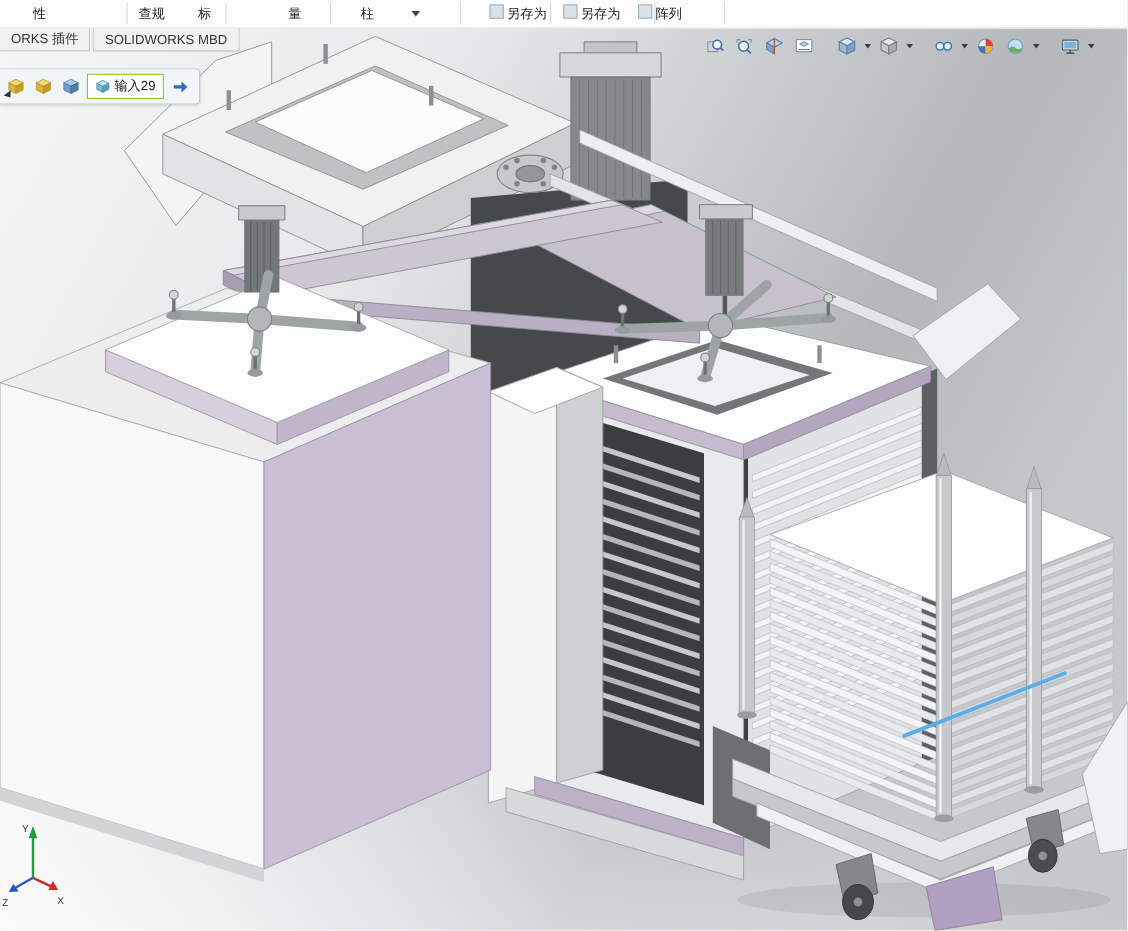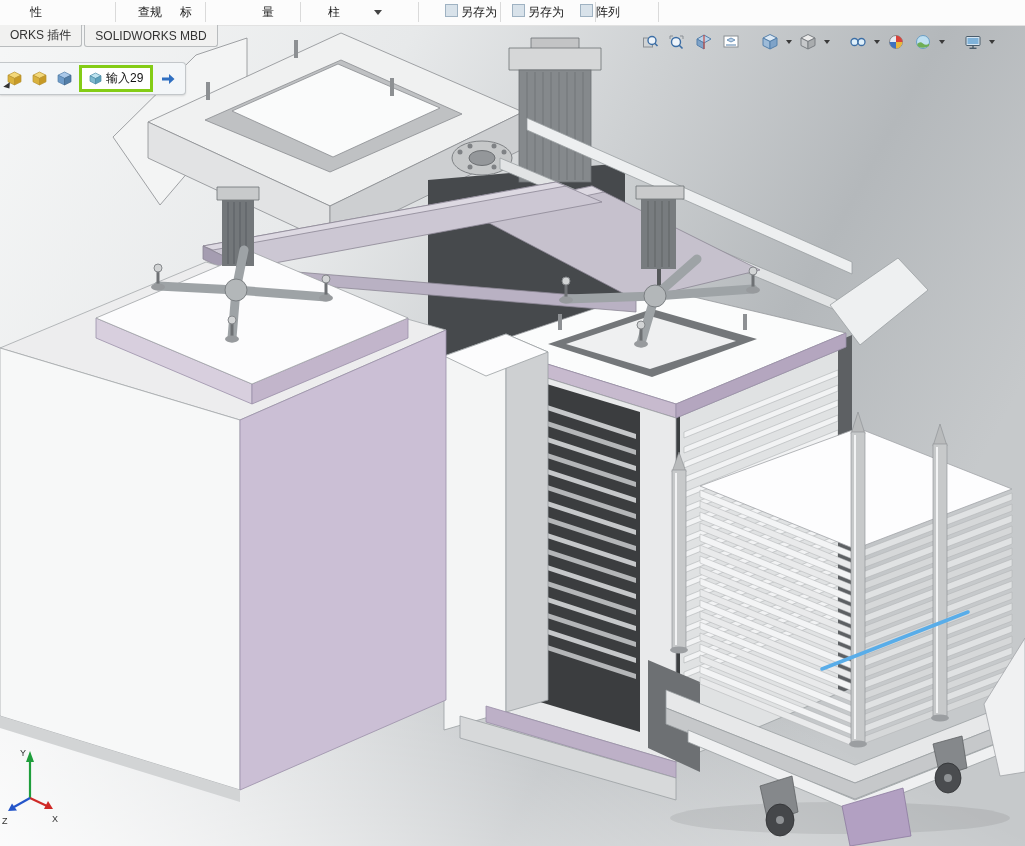--- a/index.html
+++ b/index.html
@@ -34,21 +34,21 @@
           border-top:4px solid #3a3a3a;margin:0 1px;}
   .hgap{width:9px;}
 
   
   .breadcrumb{position:absolute;top:62px;left:0;z-index:6;display:flex;align-items:center;gap:5px;
           background:#f3f6f8;border:1px solid #c3c7ca;border-left:none;border-radius:0 4px 4px 0;
           padding:3px 7px 3px 4px;height:25px;box-shadow:0 1px 2px rgba(0,0,0,.12);}
   .bicon{width:20px;height:20px;display:flex;align-items:center;justify-content:center;position:relative;}
   .bicon .sub{position:absolute;left:0;bottom:0;width:0;height:0;border-left:4px solid transparent;
           border-right:4px solid transparent;border-top:5px solid #333;transform:rotate(-35deg);}
-  .chip{display:flex;align-items:center;gap:4px;background:#fff;border:3px solid #84cc16;
+  .chip{display:flex;align-items:center;gap:4px;background:#fff;border:1px solid #84cc16;
           padding:1px 7px;height:19px;font-size:12px;color:#111;}
 
   
   .triad{position:absolute;left:0;top:744px;z-index:6;}
   .triad text{font-size:9px;fill:#333;font-family:"Liberation Sans",sans-serif;}
 </style>
 </head>
 <body>
 
 <div class="viewport">
@@ -325,21 +325,21 @@
   </g>
   <polygon points="842,806 903,788 911,836 850,846" fill="#b2a0c2" stroke="#8d7ba0" stroke-width="0.8"></polygon>
   <polygon points="984,704 1025,638 1025,772 1000,776" fill="#f0f1f2" stroke="#a2a5a8" stroke-width="0.8"></polygon>
 
   <line x1="822" y1="669" x2="968" y2="612" stroke="#59ade9" stroke-width="3.5" stroke-linecap="round"></line>
 </svg>
 </div>
 
 <div class="ribbon">
   <span class="mitem" style="left:30px">性</span>
-  <span class="mitem" style="left:138px">查规</span>
+  <span class="mitem" style="left:126px">查规</span>
   <span class="mitem" style="left:180px">标</span>
   <span class="mitem" style="left:262px">量</span>
   <span class="mitem" style="left:328px">柱</span>
   <span class="mcaret" style="left:374px"></span>
   <span class="mitem" style="left:445px"><span class="micon"></span><span>另存为</span></span>
   <span class="mitem" style="left:512px"><span class="micon"></span><span>另存为</span></span>
   <span class="mitem" style="left:580px"><span class="micon"></span><span>阵列</span></span>
   <span class="msep" style="left:115px"></span>
   <span class="msep" style="left:205px"></span>
   <span class="msep" style="left:300px"></span>

